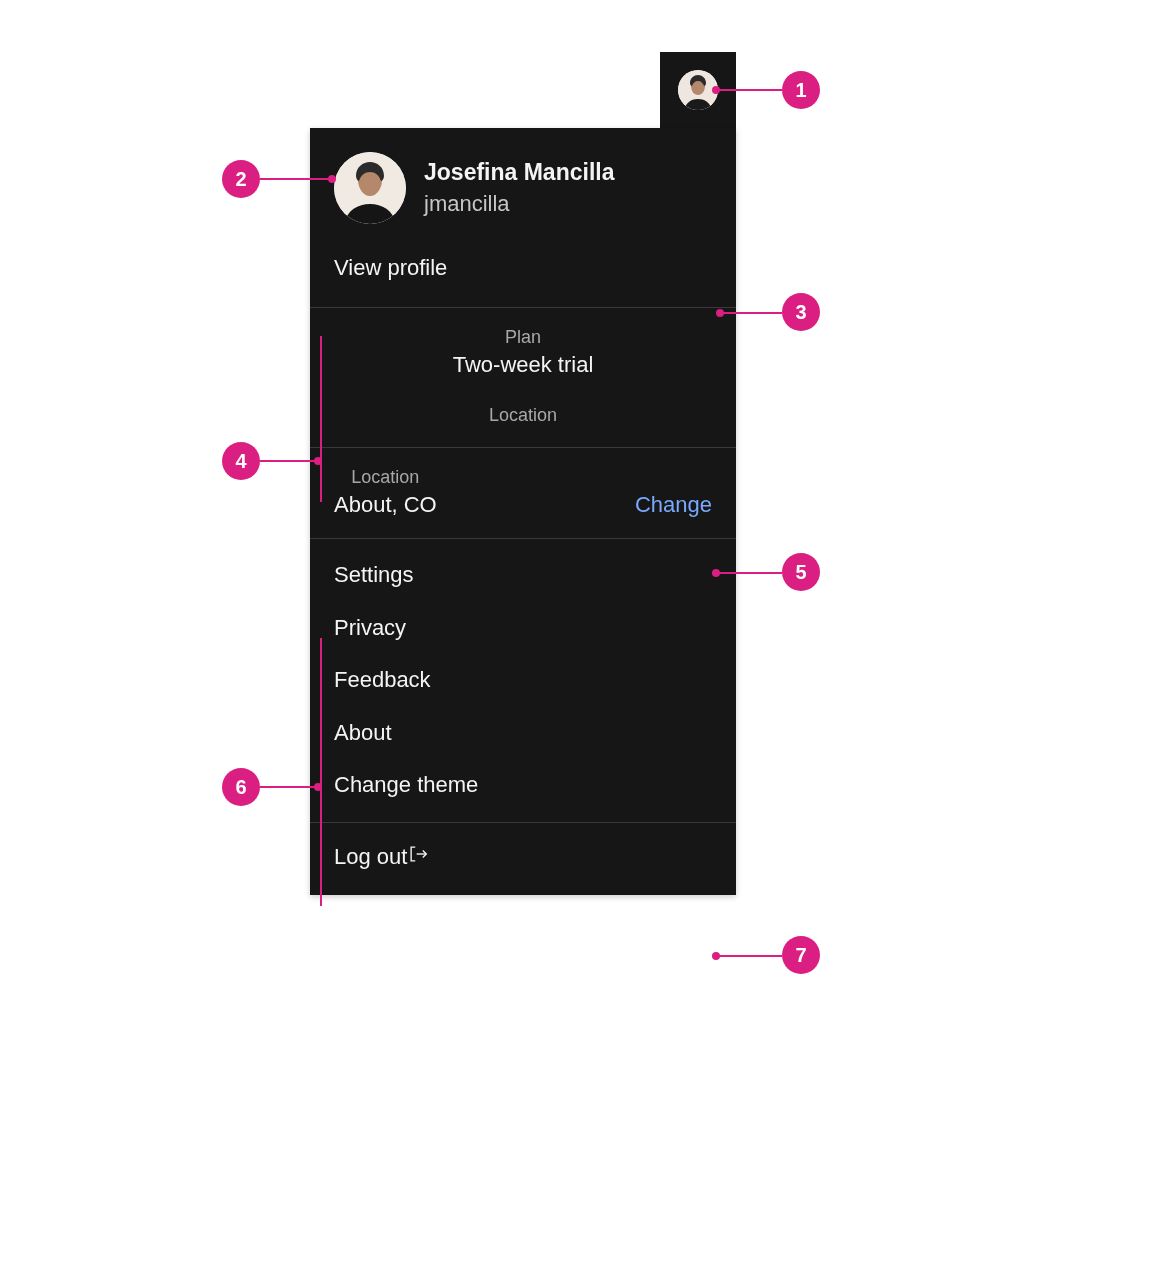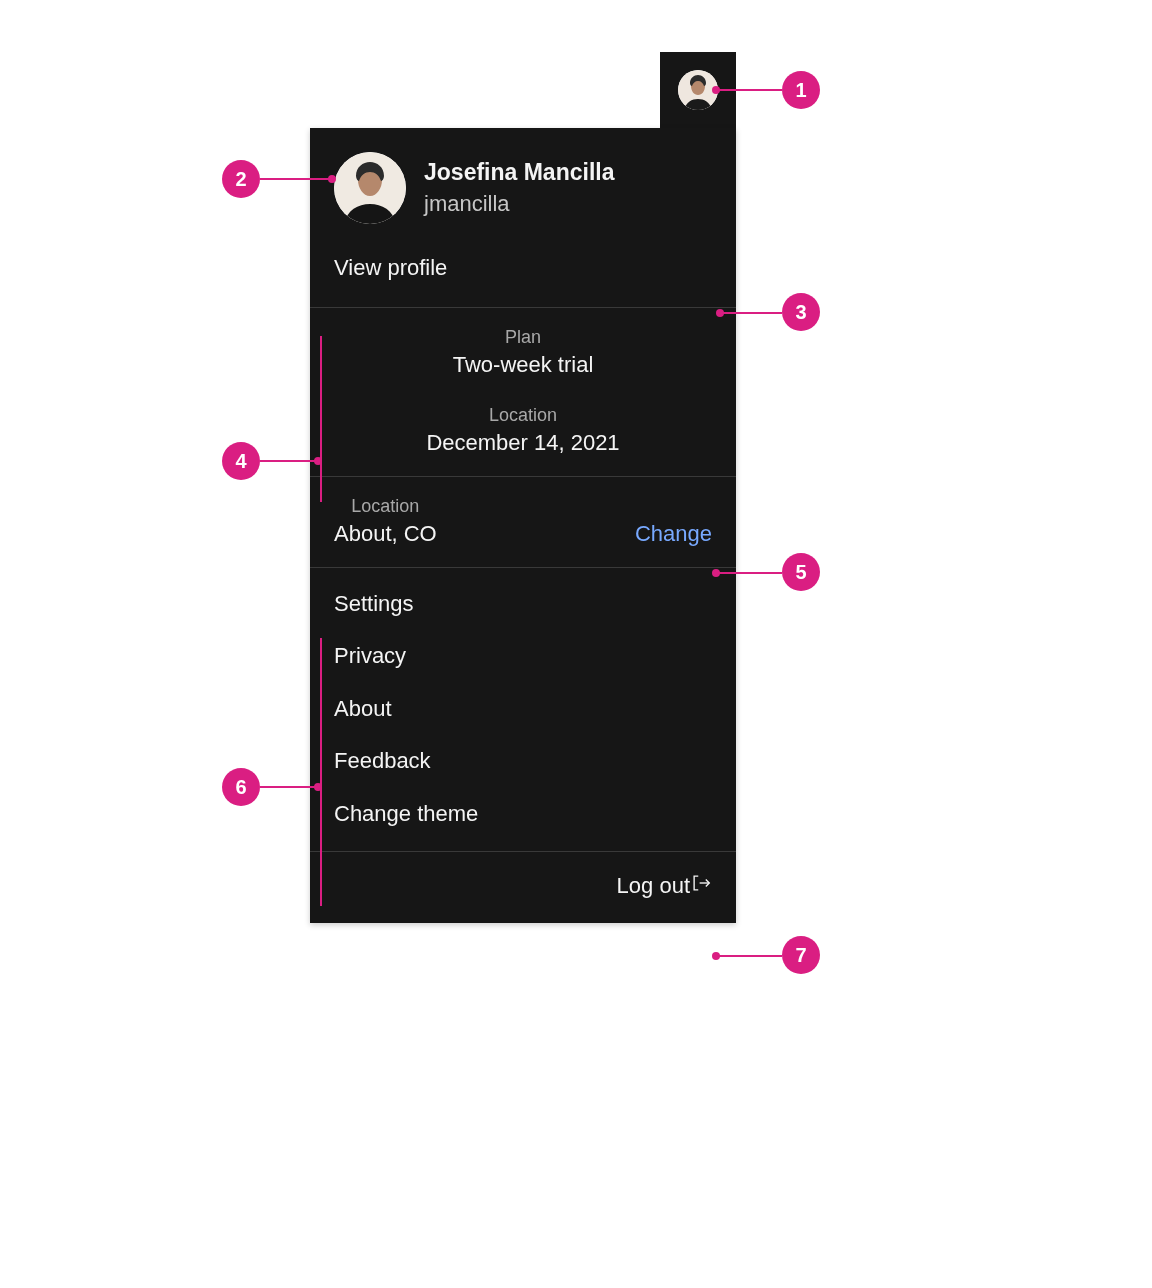--- a/index.html
+++ b/index.html
@@ -80,21 +80,21 @@
 
     .menu-list { padding: 10px 0; }
     .menu-item {
       padding: 12px 24px;
       color: #f4f4f4;
       font-size: 22px;
       cursor: pointer;
     }
 
     .logout-row {
-      display: flex; justify-content: flex-end; align-items: center;
+      display: flex; justify-content: flex-start; align-items: center;
       padding: 20px 24px 22px 24px;
       cursor: pointer;
     }
     .logout-row .label { color: #f4f4f4; font-size: 22px; }
 
     
     .badge {
       position: absolute;
       width: 38px; height: 38px;
       border-radius: 50%;
@@ -169,40 +169,39 @@
 
     <div class="divider"></div>
 
     <div class="info-block">
       <div class="info-label">Plan</div>
       <div class="info-value">Two-week trial</div>
     </div>
 
     <div class="info-block" style="padding-top:6px;">
       <div class="info-label">Location</div>
-      <div class="info-value">December 14, 2021</div>
     </div>
 
     <div class="divider"></div>
 
     <div class="info-block info-row">
       <div>
         <div class="info-label">Location</div>
         <div class="info-value">About, CO</div>
       </div>
       <div class="change-link">Change</div>
     </div>
 
     <div class="divider"></div>
 
     <div class="menu-list">
       <div class="menu-item">Settings</div>
       <div class="menu-item">Privacy</div>
+      <div class="menu-item">Feedback</div>
       <div class="menu-item">About</div>
-      <div class="menu-item">Feedback</div>
       <div class="menu-item">Change theme</div>
     </div>
 
     <div class="divider"></div>
 
     <div class="logout-row">
       <span class="label">Log out</span>
       <span>
         <svg width="22" height="22" viewBox="0 0 32 32" fill="none" stroke="#f4f4f4" stroke-width="2">
           <path d="M12 6 H6 V26 H12"></path>

